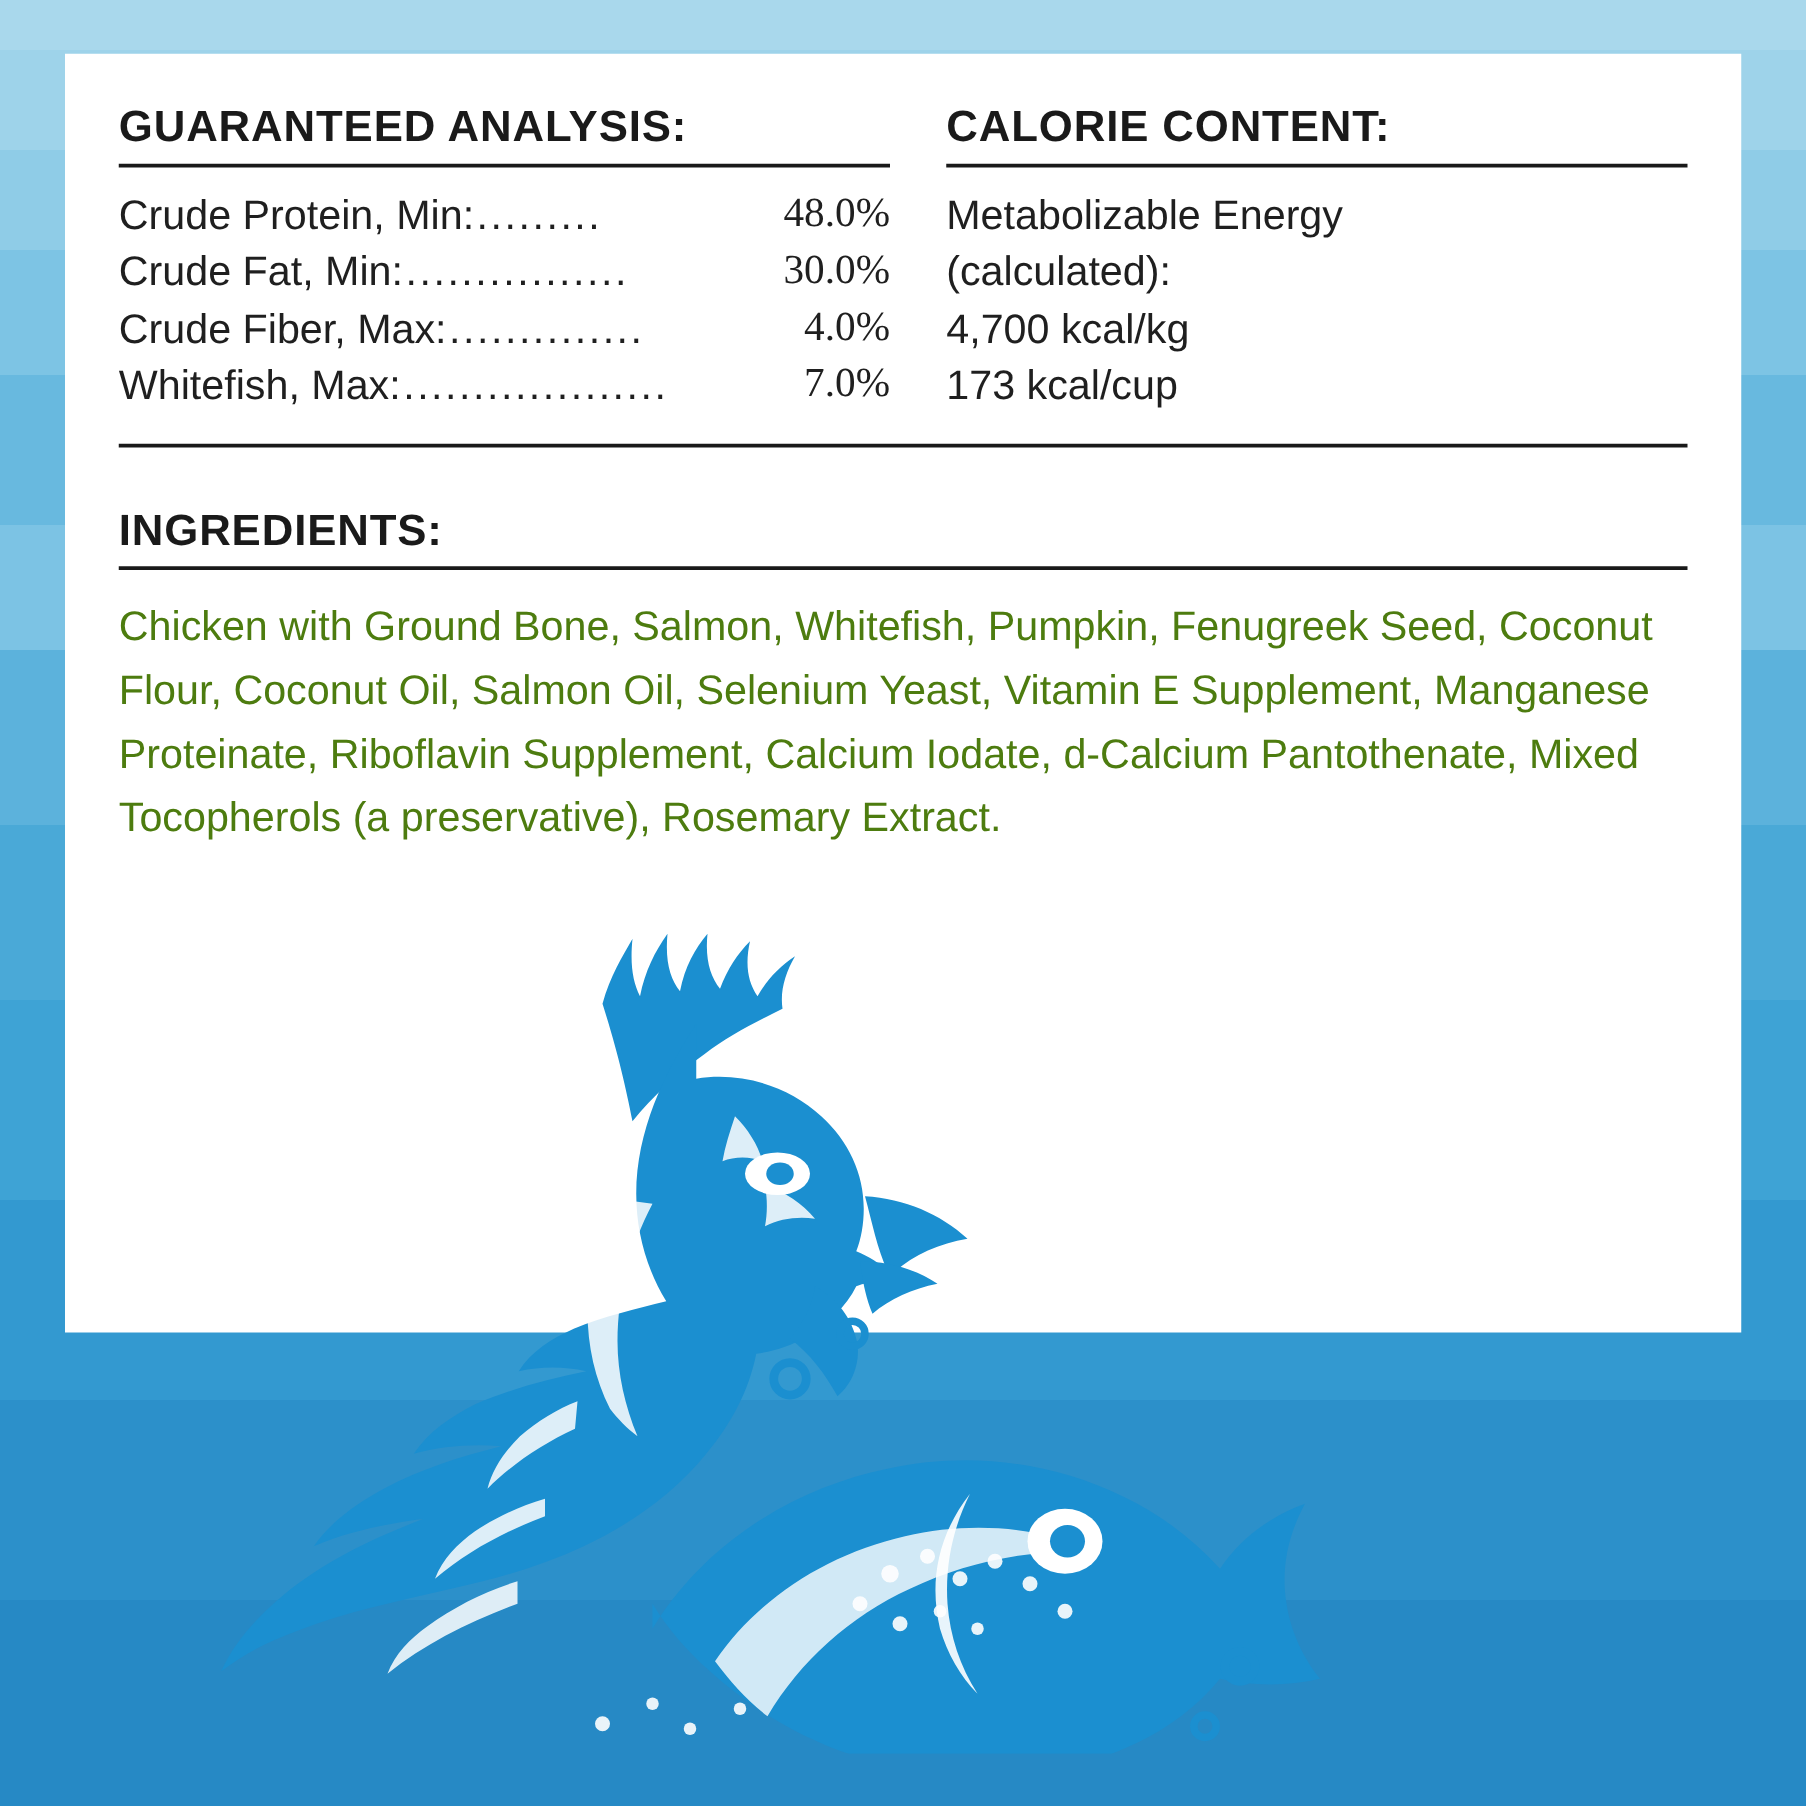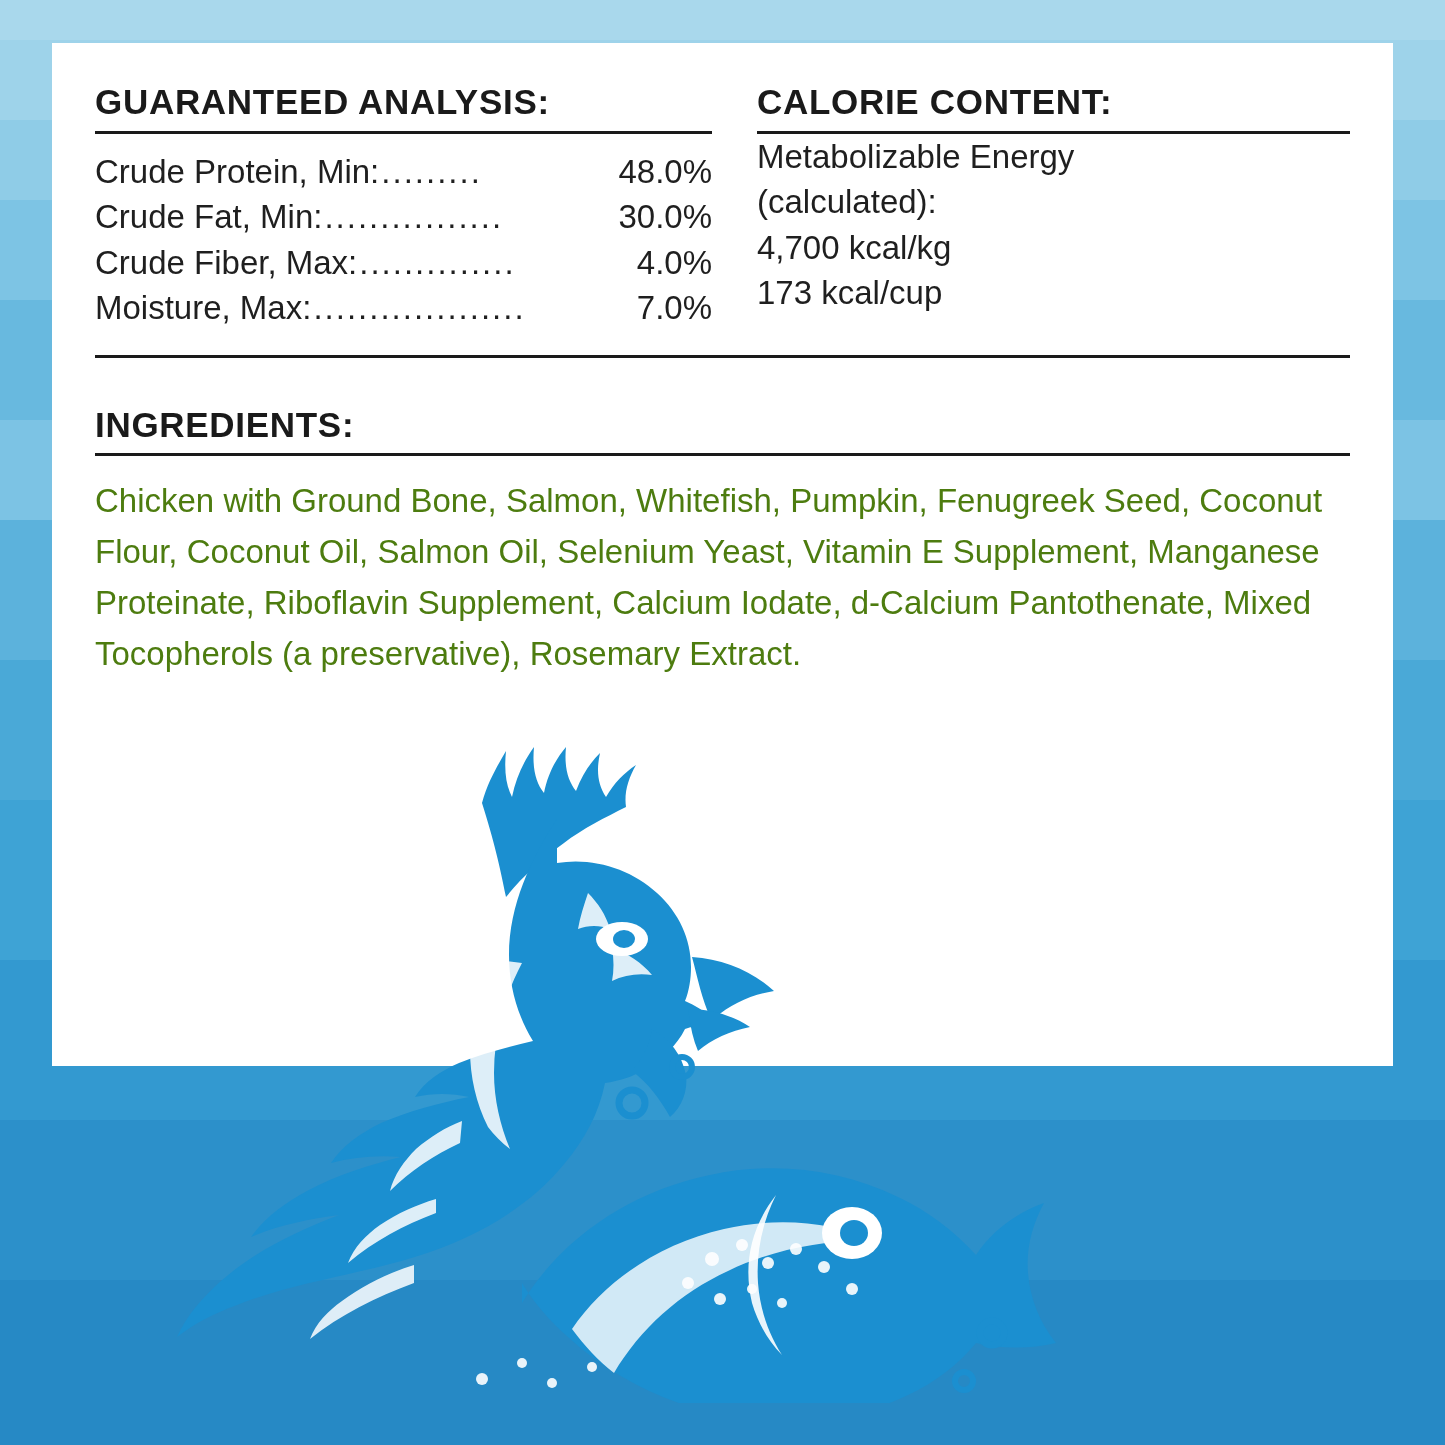--- a/index.html
+++ b/index.html
@@ -75,22 +75,22 @@
   .ga-dots {
     flex: 1 1 auto;
     overflow: hidden;
     white-space: nowrap;
     margin: 0 2px;
     color: #1f1f1f;
     letter-spacing: 2px;
     text-align: left;
     direction: rtl;
   }
-  .ga-value { text-align: right; }
-  .cal-lines { }
+  .ga-value { text-align: right; font-family: Liberation Serif, serif; }
+  .cal-lines { margin-top: 15px; }
   .cal-line {
     font-size: 33px;
     color: #1f1f1f;
     line-height: 1.38;
     white-space: nowrap;
   }
   .big-rule {
     height: 3px;
     background: #1a1a1a;
     margin-top: 24px;
@@ -137,21 +137,21 @@
             <span class="ga-value">30.0%</span>
           </div>
 
           <div class="ga-row">
             <span class="ga-label">Crude Fiber, Max:</span>
             <span class="ga-dots">..............</span>
             <span class="ga-value">4.0%</span>
           </div>
 
           <div class="ga-row">
-            <span class="ga-label">Moisture, Max:</span>
+            <span class="ga-label">Whitefish, Max:</span>
             <span class="ga-dots">...................</span>
             <span class="ga-value">7.0%</span>
           </div>
 
         </div>
       </div>
 
       <div class="col-right">
         <div class="sec-title">CALORIE CONTENT:</div>
         <div class="rule-right"></div>

